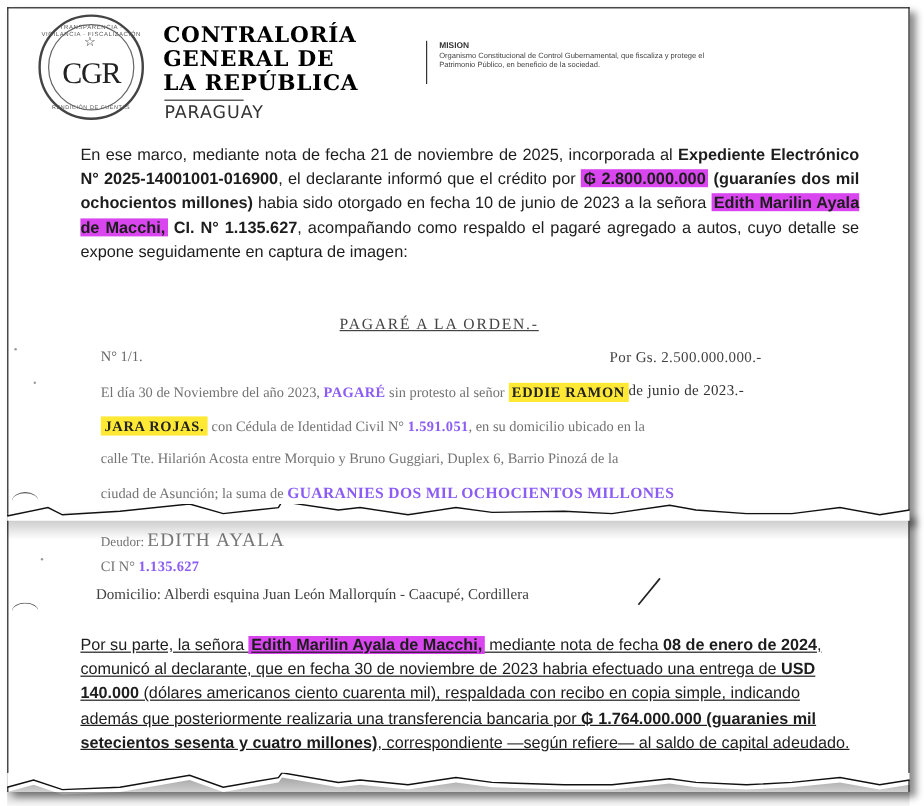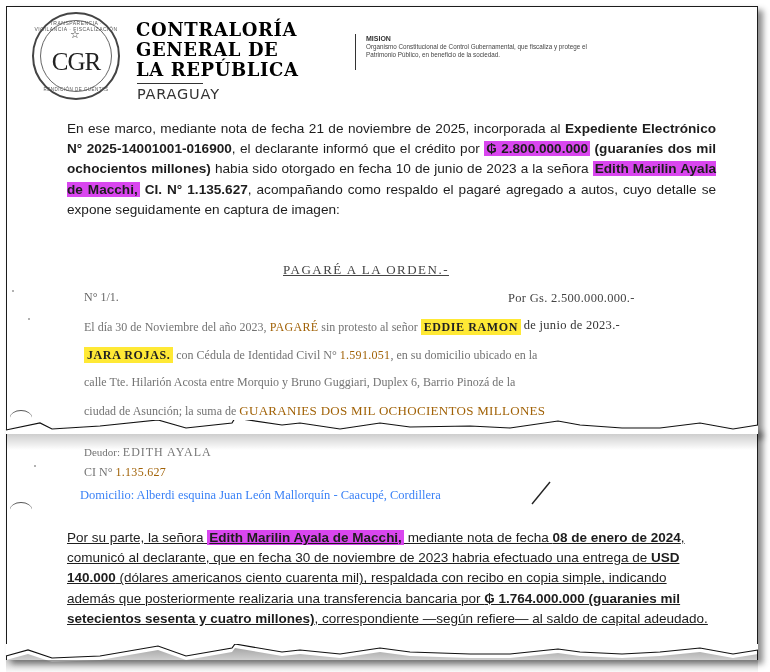--- a/index.html
+++ b/index.html
@@ -67,25 +67,25 @@
   .scan-faint { color: #737373; }
   .scan-title { left: 283px; top: 262px; font-size: 13px; letter-spacing: 1.5px; text-decoration: underline; color: #444; }
   .scan-num { left: 84px; top: 290px; font-size: 12px; color: #666; }
   .scan-amount { left: 508px; top: 291px; font-size: 12.5px; color: #444; letter-spacing: 0.3px; }
   .scan-place { left: 450px; top: 318px; font-size: 12.5px; color: #333; letter-spacing: 0.3px; }
   .scan-line { left: 84px; font-size: 12px; width: 640px; white-space: nowrap; }
   .scan-l1 { top: 320px; }
   .scan-l2 { top: 348px; }
   .scan-l3 { top: 375px; }
   .scan-l4 { top: 403px; }
-  .scan-bold { color: #a16207; font-weight: normal; letter-spacing: 0.3px; }
+  .scan-bold { color: #8b5cf6; font-weight: bold; letter-spacing: 0.3px; }
   .scan-hl { background: #ffe935; padding: 1px 3px; color: #222; font-weight: bold; letter-spacing: 0.6px; }
   .scan-l5 { top: 442px; left: 84px; }
   .scan-l6 { top: 465px; left: 84px; font-size: 12px; }
-  .scan-l7 { top: 488px; left: 80px; font-size: 12.5px; color: #3b82f6; }
+  .scan-l7 { top: 488px; left: 80px; font-size: 12.5px; color: #404040; }
   .flourish { position: absolute; left: 530px; top: 480px; width: 22px; height: 26px; }
   .punch { position: absolute; width: 22px; height: 14px; border-top: 1.4px solid #555; border-radius: 50% 50% 0 0; }
   .punch-1 { left: 10px; top: 410px; }
   .punch-2 { left: 10px; top: 502px; }
   .speck { position: absolute; width: 2px; height: 2px; background: #999; border-radius: 50%; }
 </style>
 </head>
 <body>
 
 <div class="sheet sheet-top"></div>
@@ -115,21 +115,21 @@
 <div class="scan scan-title">PAGARÉ A LA ORDEN.-</div>
 <div class="scan scan-num">N° 1/1.</div>
 <div class="scan scan-amount">Por Gs. 2.500.000.000.-</div>
 <div class="scan scan-place">Asunción, 10 de junio de 2023.-</div>
 
 <div class="scan scan-line scan-l1" style="top:320px;"><span class="scan-faint">El día 30 de Noviembre del año 2023, </span><span class="scan-bold">PAGARÉ</span><span class="scan-faint"> sin protesto al señor </span><span class="scan-hl">EDDIE RAMON</span></div>
 <div class="scan scan-line scan-l2"><span class="scan-hl">JARA ROJAS.</span><span class="scan-faint"> con Cédula de Identidad Civil N° </span><span class="scan-bold">1.591.051</span><span class="scan-faint">, en su domicilio ubicado en la</span></div>
 <div class="scan scan-line scan-l3 scan-faint">calle Tte. Hilarión Acosta entre Morquio y Bruno Guggiari, Duplex 6, Barrio Pinozá de la</div>
 <div class="scan scan-line scan-l4"><span class="scan-faint">ciudad de Asunción; la suma de </span><span class="scan-bold" style="font-size:13px;">GUARANIES  DOS MIL OCHOCIENTOS MILLONES</span></div>
 
-<div class="scan scan-l5"><span class="scan-faint" style="font-size:11px;">Deudor: </span><span style="color:#777; letter-spacing:1px; font-size:12px;">EDITH AYALA</span></div>
+<div class="scan scan-l5"><span class="scan-faint" style="font-size:11px;">Deudor: </span><span style="color:#777; letter-spacing:1px; font-size:16px;">EDITH AYALA</span></div>
 <div class="scan scan-l6"><span class="scan-faint">CI N° </span><span class="scan-bold">1.135.627</span></div>
 <div class="scan scan-l7">Domicilio: Alberdi esquina Juan León Mallorquín - Caacupé, Cordillera</div>
 
 <svg class="flourish" viewBox="0 0 22 26">
   <line x1="2" y1="24" x2="20" y2="2" stroke="#222" stroke-width="1.4"></line>
 </svg>
 
 <div class="punch punch-1"></div>
 <div class="punch punch-2"></div>
 <div class="speck" style="left:12px; top:290px;"></div>

